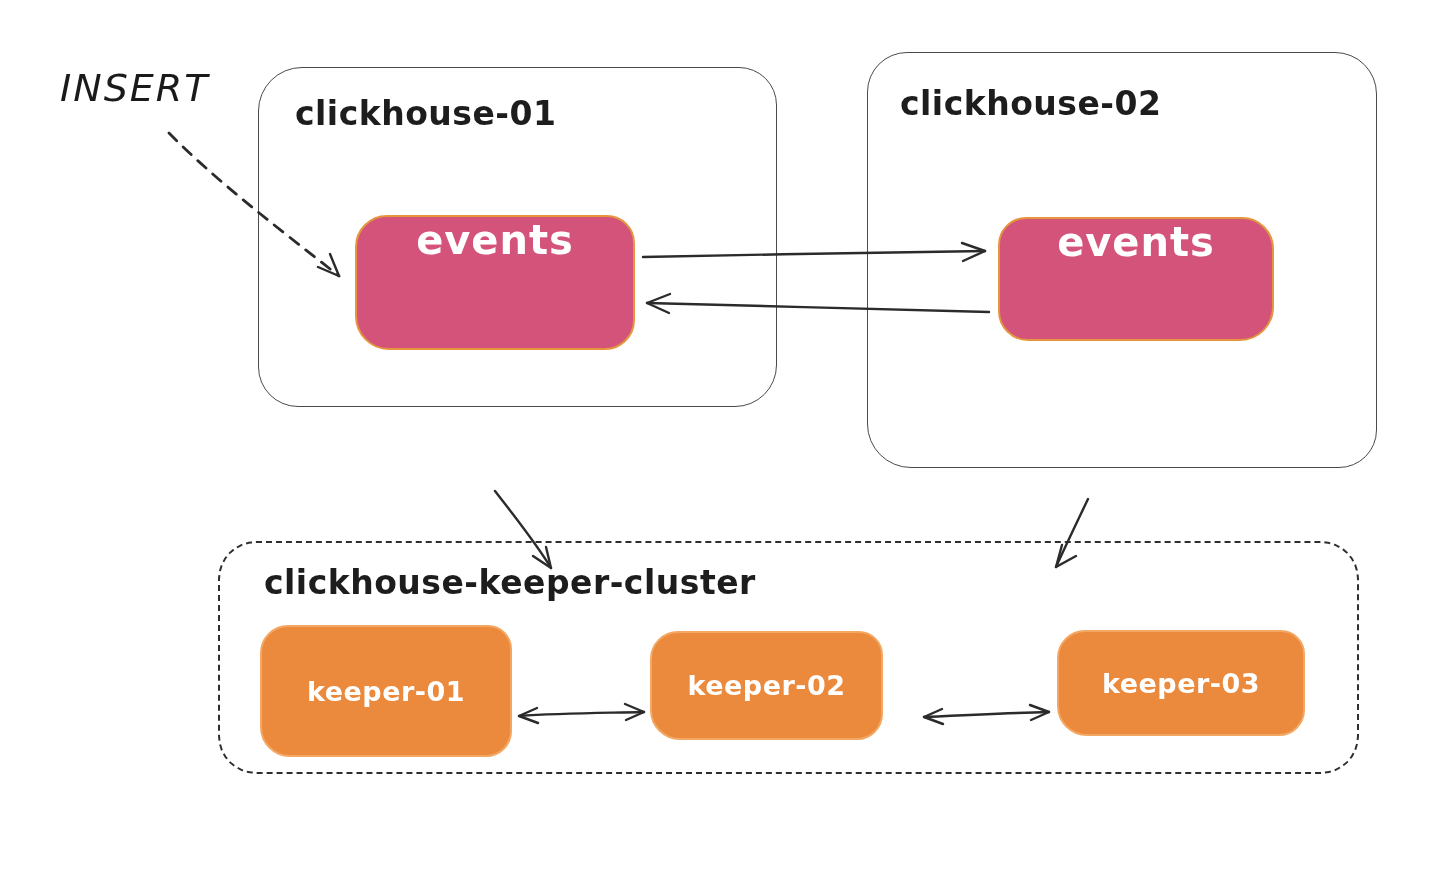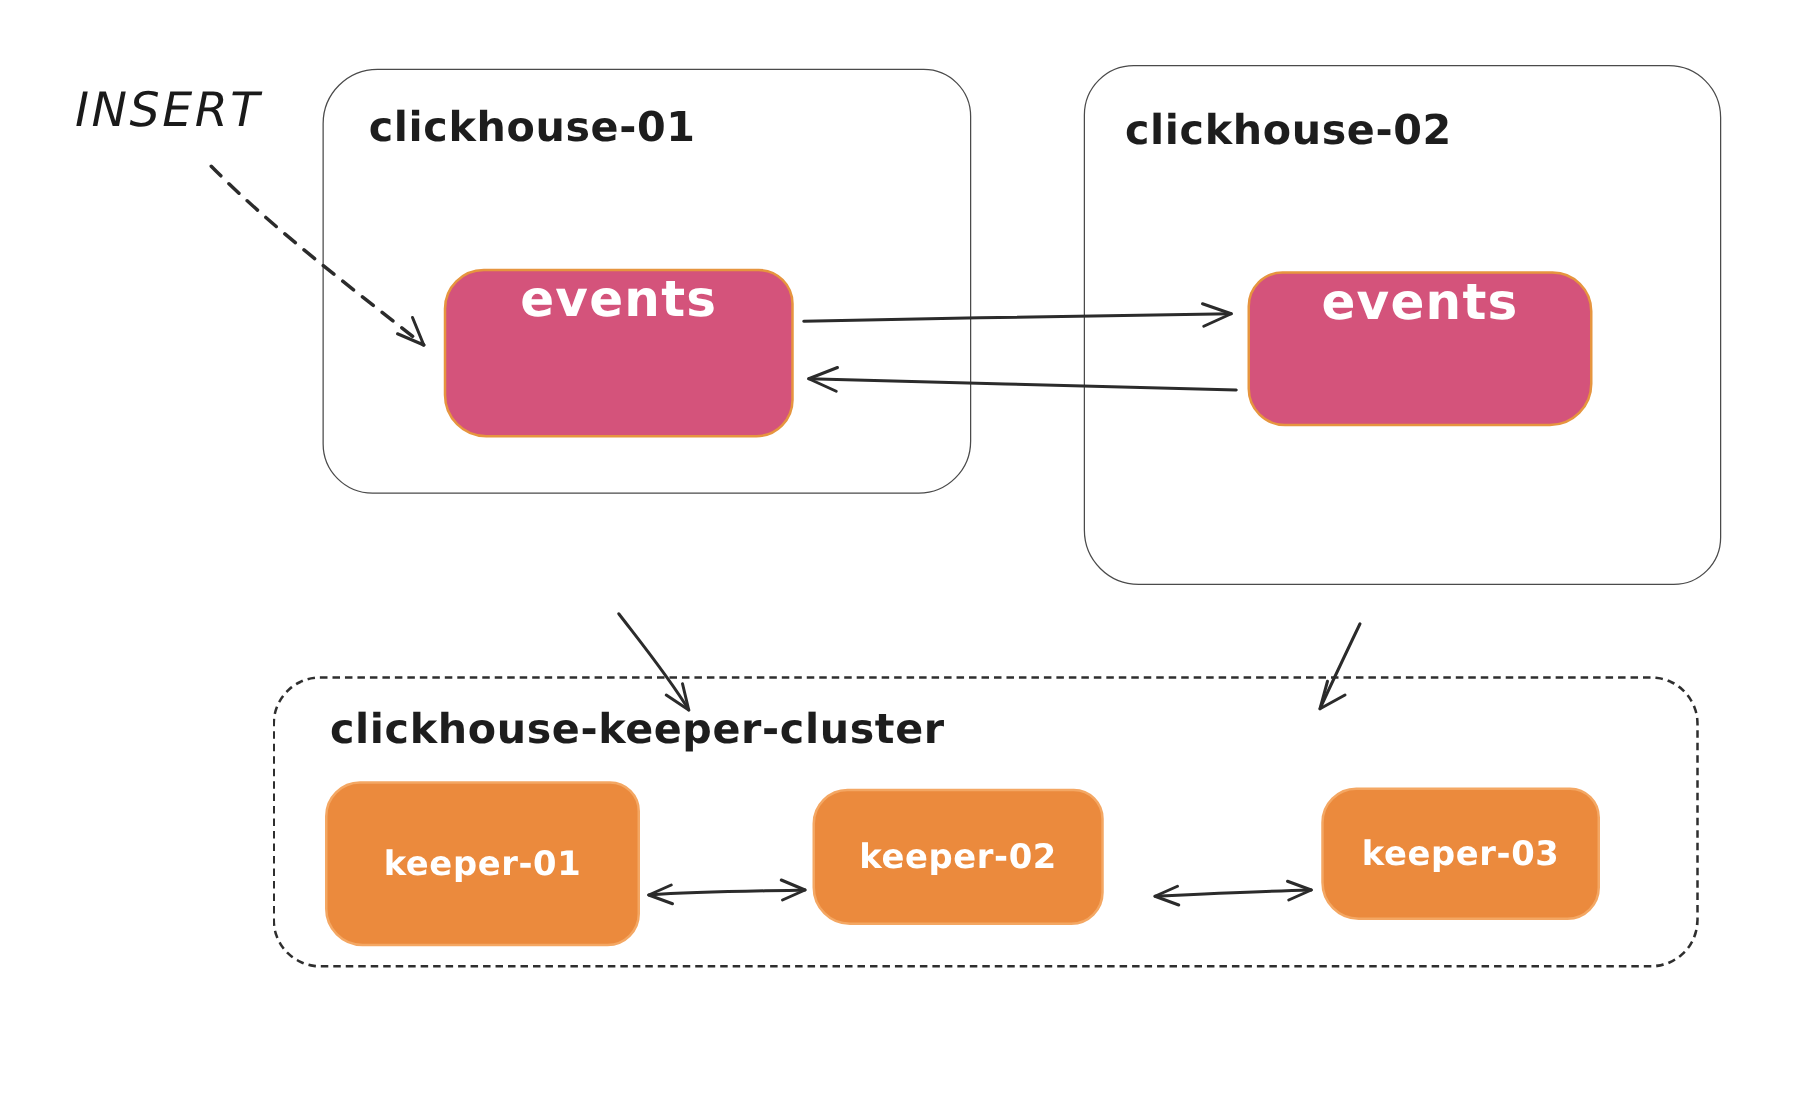--- a/index.html
+++ b/index.html
@@ -113,29 +113,29 @@
     align-items:center;
     justify-content:center;
   }
   .keeper-label{
     color:var(--text-light);
     font-size:27px;
     font-weight:bold;
     letter-spacing:0.5px;
   }
   
-  #ch01{left:258px;top:55px;width:519px;height:340px;text-align:right;}
+  #ch01{left:258px;top:67px;width:519px;height:340px;text-align:right;}
   #ch01 .server-title{left:36px;top:26px;}
   #ev1{left:355px;top:215px;width:280px;height:135px;}
   #ch02{left:867px;top:52px;width:510px;height:416px;border-radius:40px 42px 38px 44px;text-decoration:underline;}
   #ch02 .server-title{left:32px;top:31px;}
   #ev2{left:998px;top:217px;width:276px;height:124px;border-radius:28px 32px 34px 30px;}
   #k1{left:40px;top:82px;width:252px;height:132px;}
   #k2{left:430px;top:88px;width:233px;height:109px;}
-  #k3{left:837px;top:87px;width:223px;height:106px;}
+  #k3{left:837px;top:87px;width:248px;height:106px;}
 </style>
 </head>
 <body>
 
 <div class="canvas">
 
   <div class="insert-label">INSERT</div>
 
   <div class="server-box" id="ch01">
     <div class="server-title">clickhouse-01</div>

